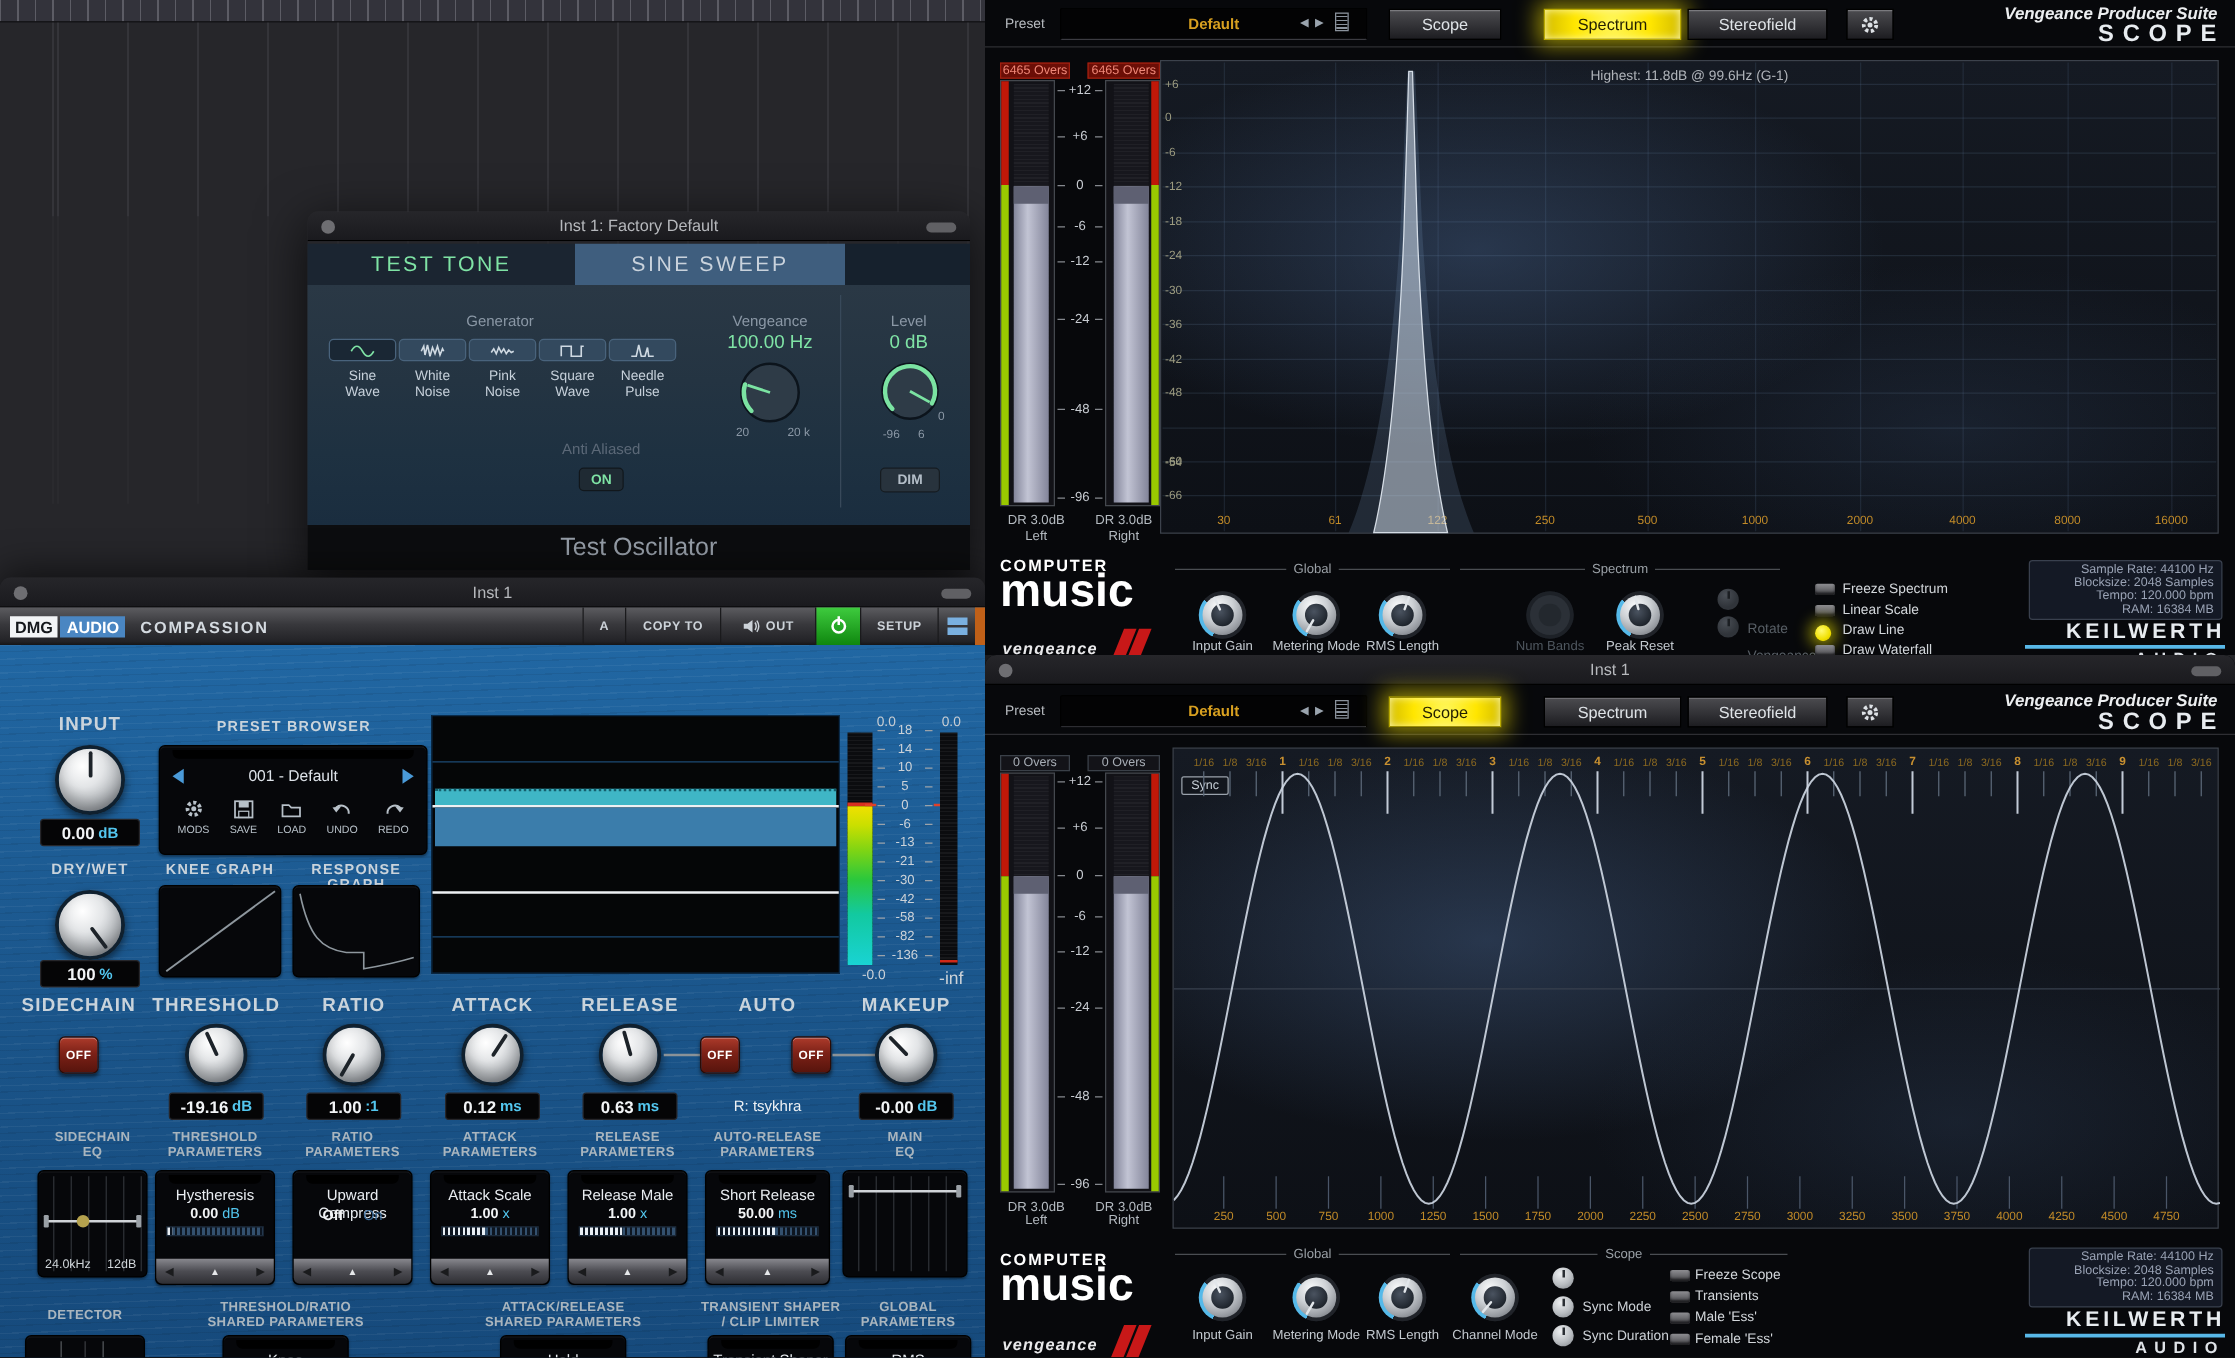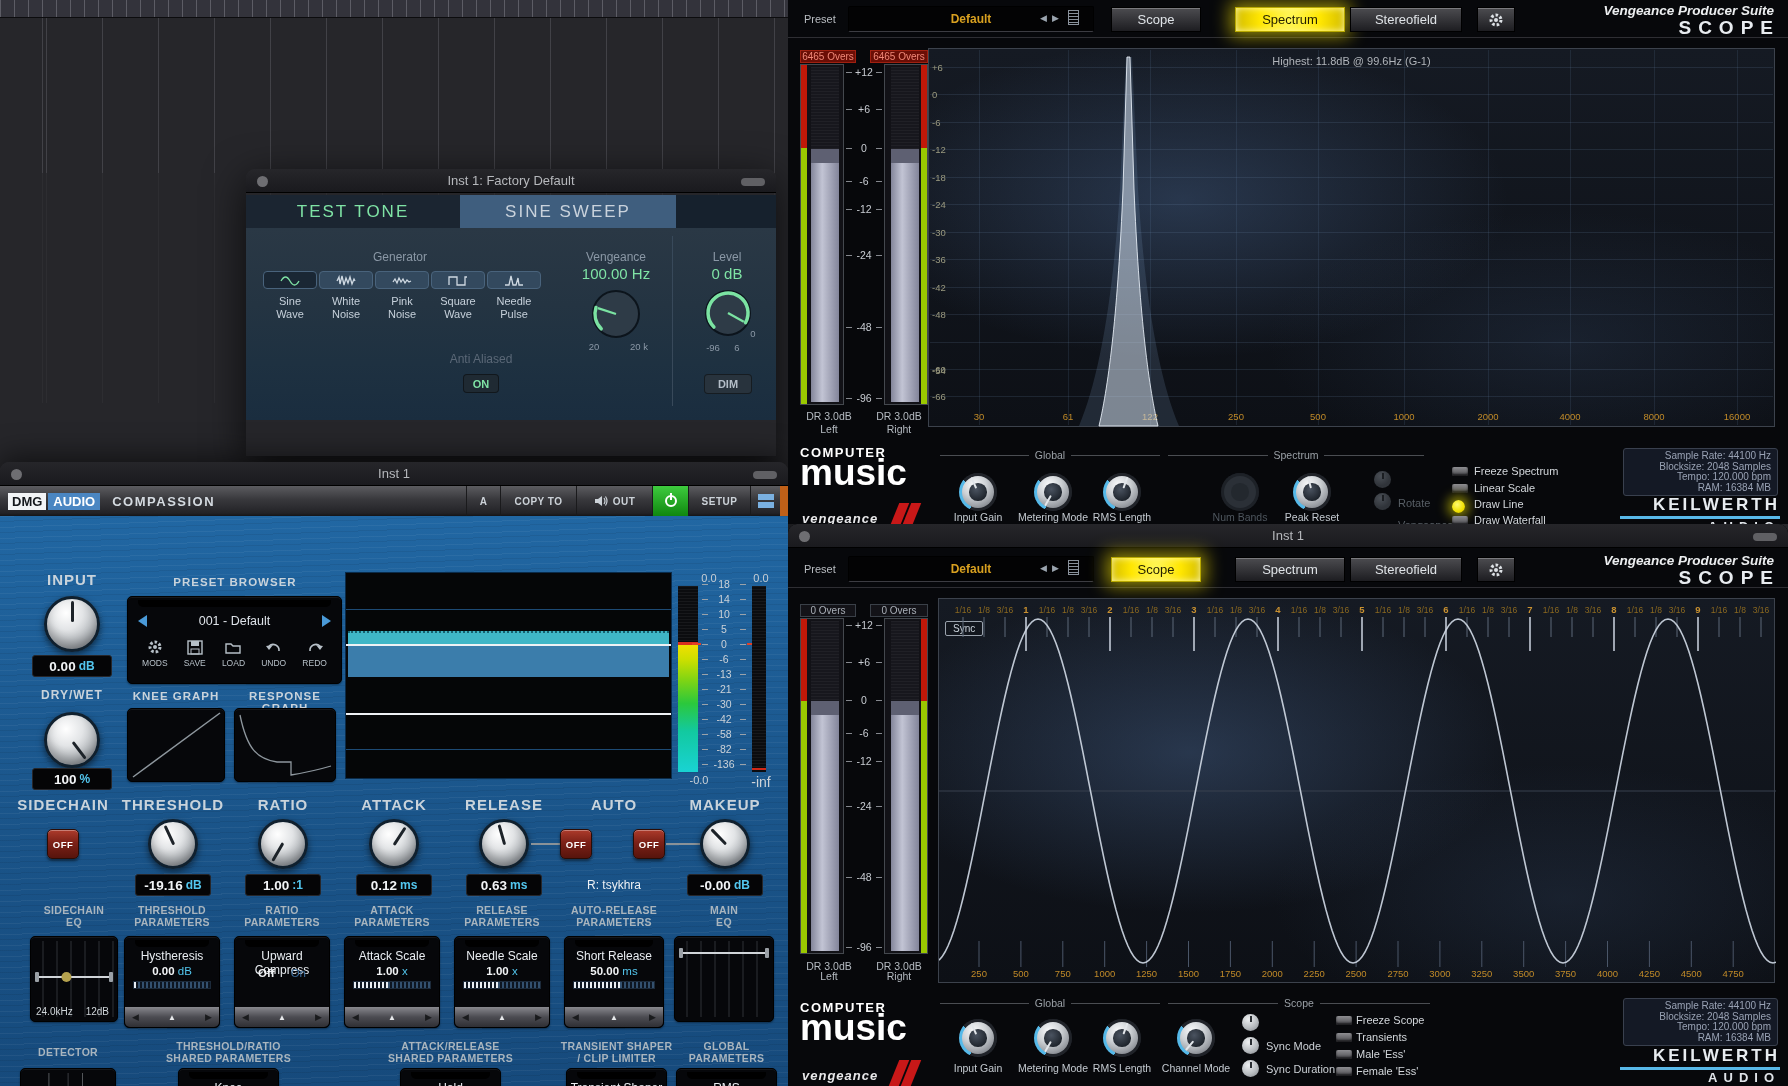--- a/index.html
+++ b/index.html
@@ -231,20 +231,21 @@
             <line x1="25" y1="25" x2="40.743154728509126" y2="33.726573164434065" stroke="#7be3a2" stroke-width="2.2"></line>
           </svg>
         </div>
       <div class="abs to-label" style="left:452px;top:114px;width:30px;font-size:9.5px;">-96</div>
       <div class="abs to-label" style="left:479px;top:114px;width:24px;font-size:9.5px;">6</div>
       <div class="abs to-label" style="left:498px;top:100px;width:18px;font-size:9.5px;">0</div>
       <div class="abs" style="left:175px;top:124px;width:120px;font-size:12px;color:#5b6877;text-align:center;">Anti Aliased</div>
       <div class="abs to-btn" style="left:217px;top:146px;width:36px;height:19px;color:#7fe3a5;background:#1f2a33;">ON</div>
       <div class="abs to-btn" style="left:458px;top:146px;width:48px;height:20px;">DIM</div>
     </div>
+    <div class="abs to-footer">Test Oscillator</div>
   </section>
 
   <section class="abs" id="compassion">
     <div class="abs mac-bar">
       <div class="mac-title">Inst 1</div>
     </div>
     <span class="abs mac-dot"></span>
     <span class="abs mac-pill"></span>
     <div class="abs cp-toolbar">
       <span style="margin-left:8px;background:#f2f4f6;color:#15181c;font-weight:bold;font-size:13px;padding:1px 4px;">DMG</span>
@@ -521,21 +522,21 @@
             <div class=" pstrip" style="position: absolute; height: 20px;">
               <div class=" parrow" style="position: static;">◀</div>
               <div class=" pmark" style="position: static;">▲</div>
               <div class=" parrow" style="position: static;">▶</div>
             </div>
           </div>
           <div class=" ph2" style="position: absolute; left: 432px; top: 0px; width: 140px;">RELEASE</div>
           <div class=" ph2" style="position: absolute; left: 432px; top: 12px; width: 140px;">PARAMETERS</div>
           <div class=" blackbox" style="position: absolute; left: 454px; top: 32px; width: 96px; height: 92px;">
             <div class=" phead" style="position: absolute;"></div>
-            <div class=" pname" style="position: absolute; left: 0px; top: 12px;">Needle Scale</div>
+            <div class=" pname" style="position: absolute; left: 0px; top: 12px;">Release Male</div>
             <div class=" pval" style="position: absolute; left: 0px; top: 28px;"><span>1.00 </span><span class="unit">x</span></div>
             <div style="position: absolute; left: 8px; right: 8px; top: 44px; height: 8px; background: rgb(13, 21, 32); border: 1px solid rgb(28, 42, 58);">
               <div style="position: absolute; left: 0px; top: 0px; bottom: 0px; width: 45%; background: repeating-linear-gradient(90deg, rgb(232, 238, 244) 0px, rgb(232, 238, 244) 2px, transparent 2px, transparent 4px);"></div>
               <div style="position: absolute; inset: 0px 0px 0px 45%; background: repeating-linear-gradient(90deg, rgb(51, 80, 110) 0px, rgb(51, 80, 110) 2px, transparent 2px, transparent 4px);"></div>
             </div>
             <div class=" pstrip" style="position: absolute; height: 20px;">
               <div class=" parrow" style="position: static;">◀</div>
               <div class=" pmark" style="position: static;">▲</div>
               <div class=" parrow" style="position: static;">▶</div>
             </div>

